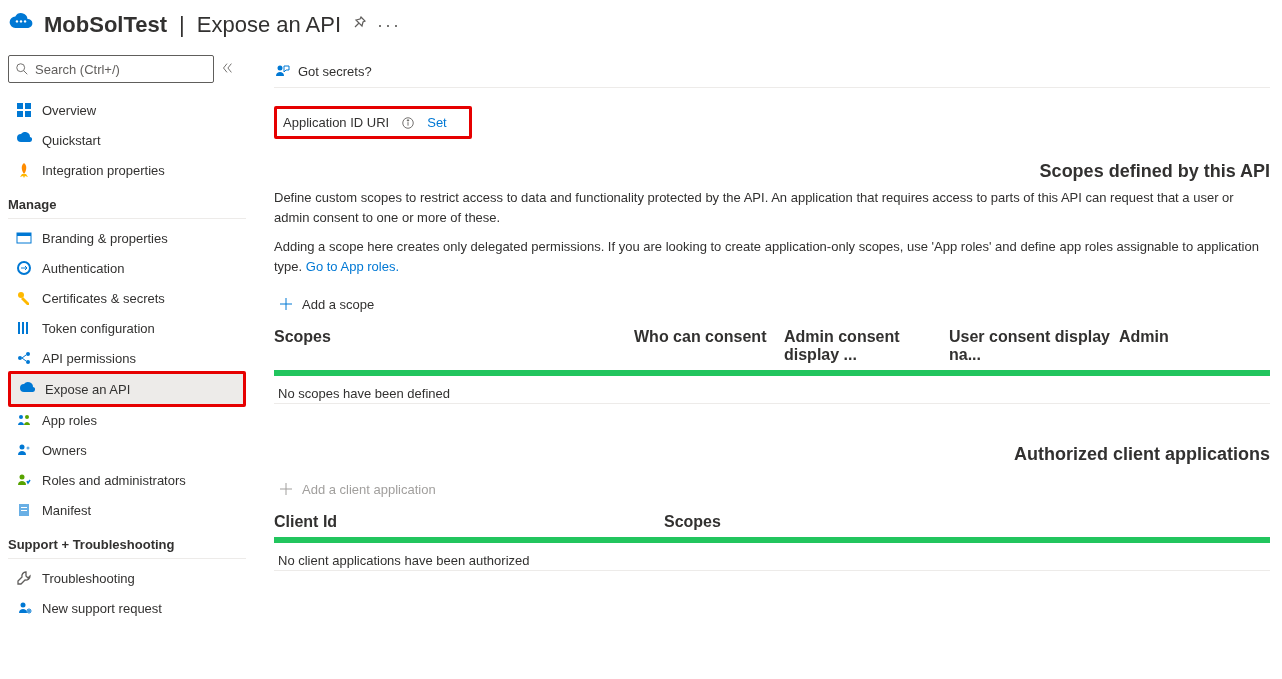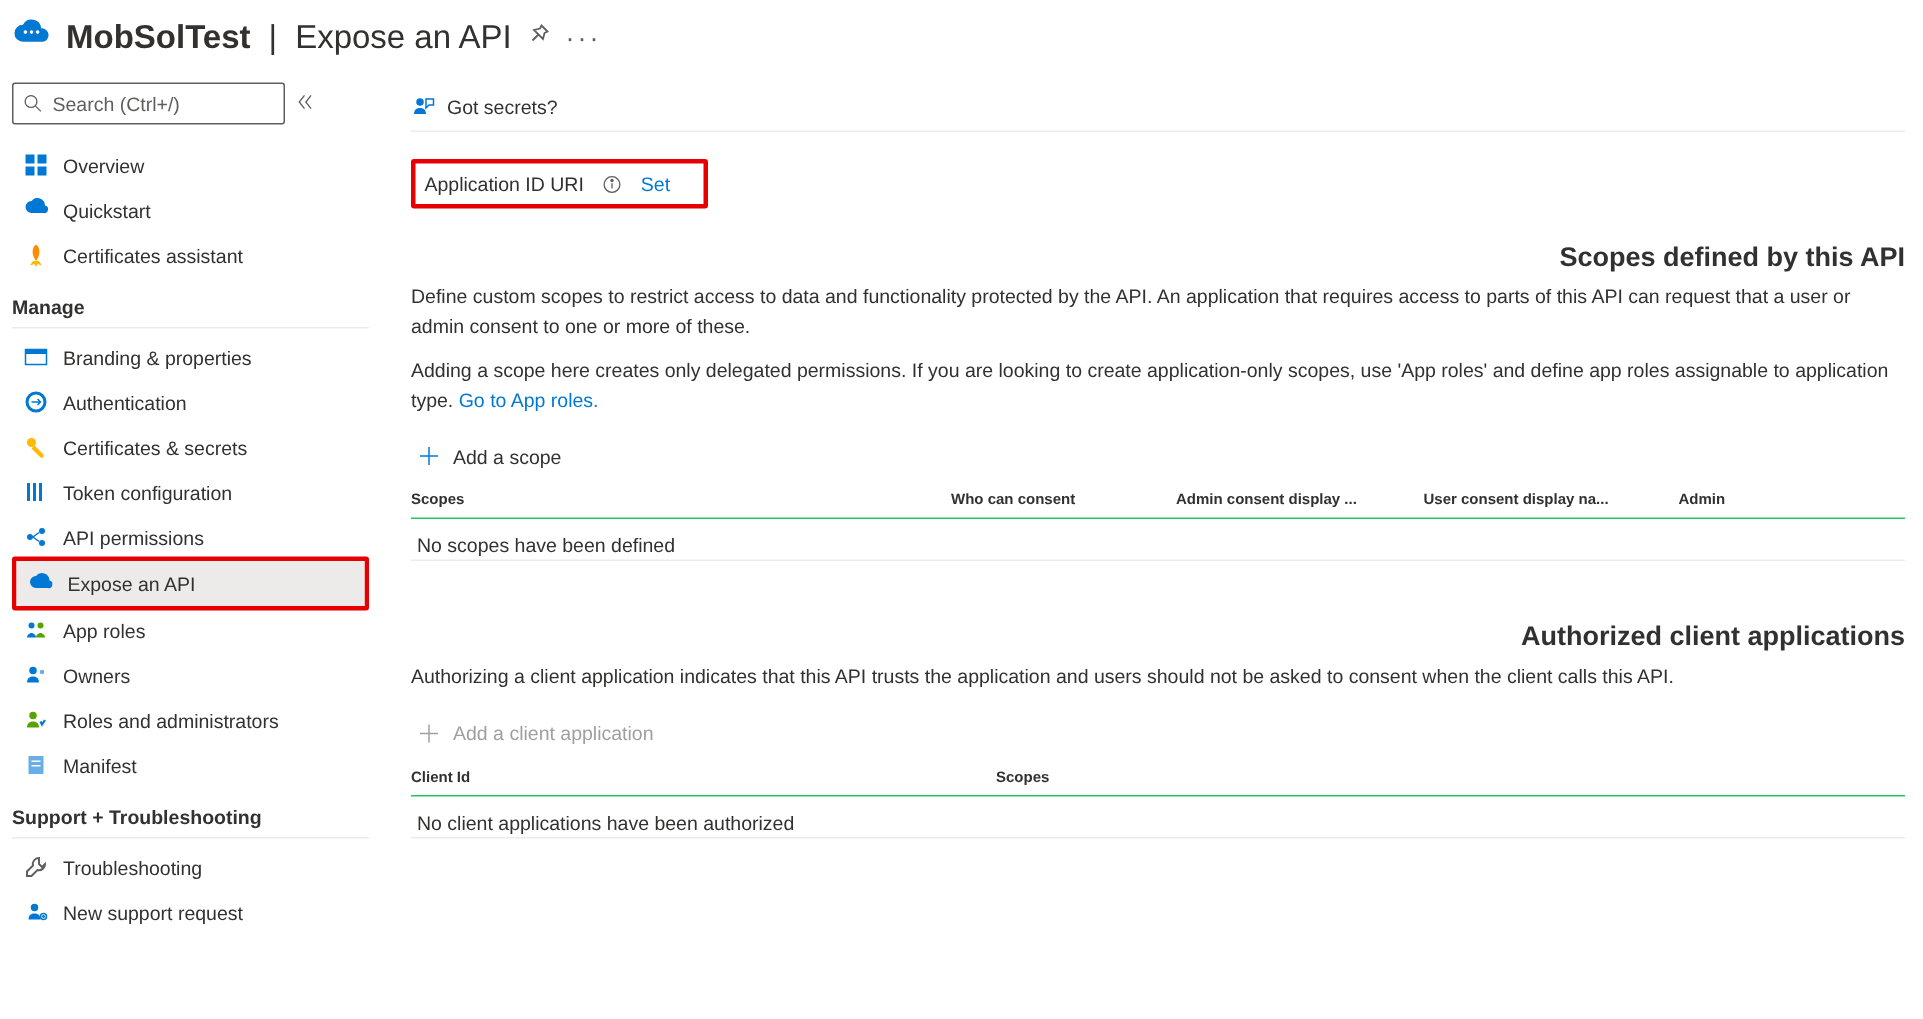--- a/index.html
+++ b/index.html
@@ -26,21 +26,21 @@
   .body-wrap { display: flex; }
   .sidebar {
     width: 254px;
     padding: 10px 8px 20px 8px;
     flex-shrink: 0;
   }
   .search-row { display:flex; align-items:center; gap:6px; margin-bottom:12px;}
   .search-box {
     display:flex; align-items:center;
     border:1px solid #605e5c; border-radius:2px;
-    height:28px; width:182px; padding:0 6px;
+    height:28px; width:206px; padding:0 6px;
     color:#605e5c;
   }
   .search-box svg { width:14px; height:14px; margin-right:6px; fill:#605e5c; }
   .search-box span { font-size:13px; color:#605e5c; }
   .chevrons { color:#605e5c; cursor:pointer; }
   .chevrons svg{ width:14px; height:14px; fill:#605e5c;}
   .nav-item {
     display:flex; align-items:center;
     padding: 7px 8px;
     gap:10px;
@@ -86,24 +86,24 @@
   p.desc { font-size:13px; color:#323130; line-height:1.5; margin-bottom:10px; max-width:1000px;}
   .add-row {
     display:flex; align-items:center; gap:8px;
     color:#323130; cursor:pointer; padding:10px 0 10px 4px;
   }
   .add-row.disabled { color:#a19f9d; cursor:default;}
   .plus { width:16px; height:16px; stroke:#0078d4; fill:none;}
   .add-row.disabled .plus { stroke:#a19f9d; }
   .tbl-head {
     display:flex;
-    border-bottom:1px solid #22c55e;
+    border-bottom:6px solid #22c55e;
     padding: 6px 0;
     font-weight:600;
-    font-size:10px;
+    font-size:16px;
   }
   .tbl-empty {
     padding:10px 4px 2px 4px;
     border-bottom:1px solid #edebe9;
     color:#323130;
   }
   .scopes-cols .c1{width:360px;} .scopes-cols .c2{width:150px;} .scopes-cols .c3{width:165px;} .scopes-cols .c4{width:170px;} .scopes-cols .c5{width:80px;}
   .clients-cols .c1{width:390px;} .clients-cols .c2{flex:1;}
   .spacer { height:30px; }
 </style>
@@ -166,21 +166,21 @@
         </span>
       <span>Quickstart</span>
     </div>
     <div class="nav-item">
       <span class="ico">
           <svg viewBox="0 0 16 16">
             <path fill="#ff8c00" d="M8 1c3 2 3 7 0 11-3-4-3-9 0-11z"></path>
             <path fill="#ffb900" d="M6 12l-2 3 3-1 1 2 1-2 3 1-2-3z"></path>
           </svg>
         </span>
-      <span>Certificates assistant</span>
+      <span>Integration properties</span>
     </div>
 
     <div class="section-header">Manage</div>
 
     <div class="nav-item">
       <span class="ico">
           <svg viewBox="0 0 16 16">
             <rect x="1" y="3" width="14" height="10" fill="none" stroke="#0078d4"></rect>
             <rect x="1" y="3" width="14" height="3" fill="#0078d4"></rect>
           </svg>
@@ -342,21 +342,20 @@
       <div class="c2">Who can consent</div>
       <div class="c3">Admin consent display ...</div>
       <div class="c4">User consent display na...</div>
       <div class="c5">Admin</div>
     </div>
     <div class="tbl-empty">No scopes have been defined</div>
 
     <div class="spacer"></div>
 
     <h2 class="sec">Authorized client applications</h2>
-    <p class="desc">Authorizing a client application indicates that this API trusts the application and users should not be asked to consent when the client calls this API.</p>
 
     <div class="add-row disabled">
       <svg class="plus" viewBox="0 0 16 16">
           <line x1="8" y1="2" x2="8" y2="14"></line>
           <line x1="2" y1="8" x2="14" y2="8"></line>
         </svg>
       <span>Add a client application</span>
     </div>
 
     <div class="tbl-head clients-cols">

